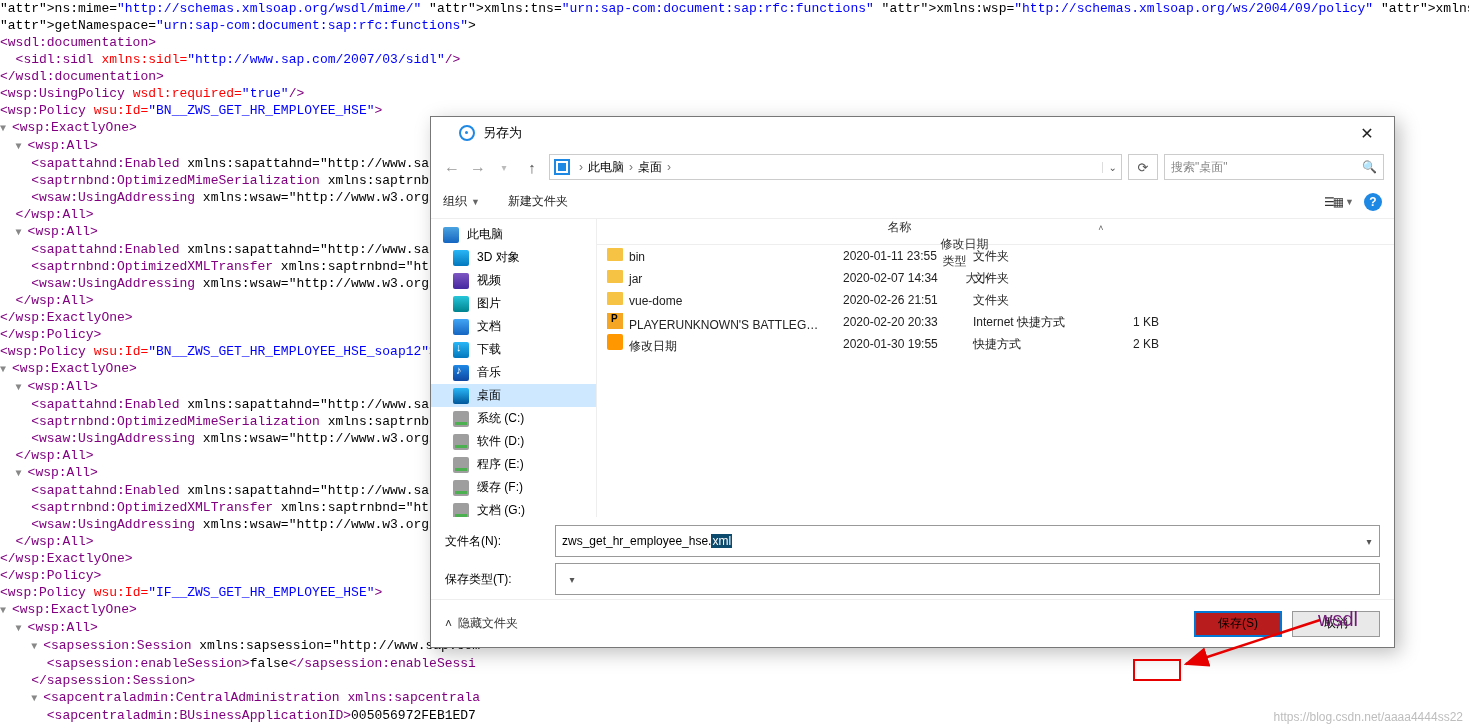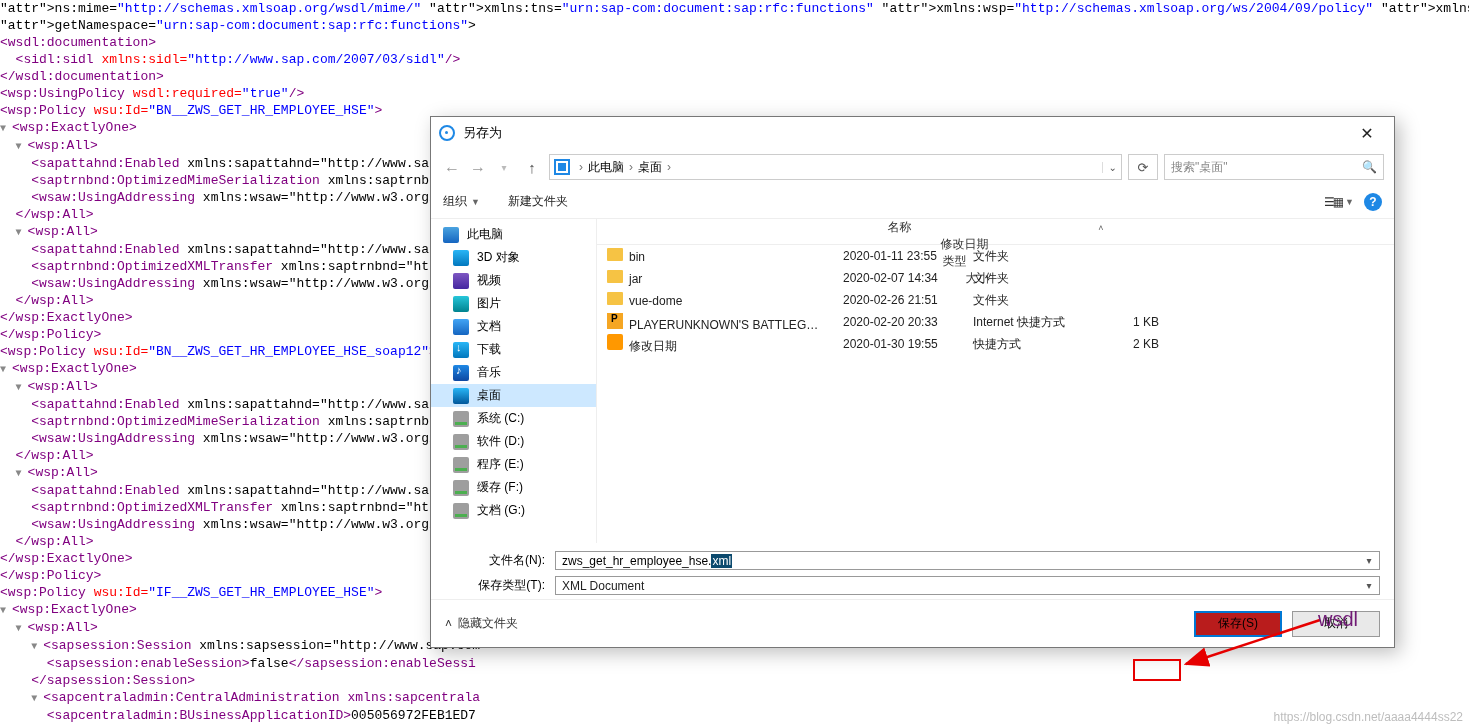--- a/index.html
+++ b/index.html
@@ -43,20 +43,21 @@
     display: flex;
     flex-direction: column;
   }
   .titlebar {
     height: 32px;
     display: flex;
     align-items: center;
     padding: 0 4px 0 8px;
     background: #fff;
     font-size: 13px;
+    margin-left: 20px;
   }
   .titlebar .app-icon {
     width: 16px; height: 16px; margin-right: 8px;
     border-radius: 50%;
     border: 2px solid #1E88E5;
     position: relative;
   }
   .titlebar .app-icon::after{
     content:""; position:absolute; top:4px; left:4px; width:3px; height:3px; background:#1E88E5; border-radius:50%;
   }
@@ -184,23 +185,23 @@
   }
 
   .footer-fields {
     padding: 8px 14px 4px 14px;
     display:grid;
     grid-template-columns: 110px 1fr;
     row-gap:6px;
     align-items:center;
     font-size:12px;
   }
-  .footer-fields label { text-align:right; padding-right:10px; }
+  .footer-fields label { text-align:left; padding-right:10px; }
   .fname-wrap, .ftype-wrap {
-    height:19px; border:1px solid #999; display:flex; align-items:center;
+    height:32px; border:1px solid #999; display:flex; align-items:center;
     position:relative;
   }
   .fname-wrap .drop, .ftype-wrap .drop {
     width:20px; text-align:center; color:#555; font-size:10px;
   }
   .ftype-wrap { color:#222; padding-left:6px; }
   .ftype-wrap span.val { flex:1; }
 
   .footer-actions {
     height:48px; display:flex; align-items:center; padding:0 14px;
@@ -441,21 +442,20 @@
     <label>文件名(N):</label>
     <div class="fname-wrap">
       <div style="flex:1; padding:0 6px; font-size:12px; display:flex; align-items:center;">
         <span>zws_get_hr_employee_hse.</span>
           <span class="sel">xml</span>
       </div>
       <span class="drop">▾</span>
     </div>
     <label>保存类型(T):</label>
     <div class="ftype-wrap">
-      <span class="val">XML Document</span>
       <span class="drop">▾</span>
     </div>
   </div>
 
   <div class="footer-actions">
     <span class="hide-folders">
       <span>˄</span>
       <span>隐藏文件夹</span>
     </span>
     <button class="btn primary" style="margin-left:auto">保存(S)</button>

